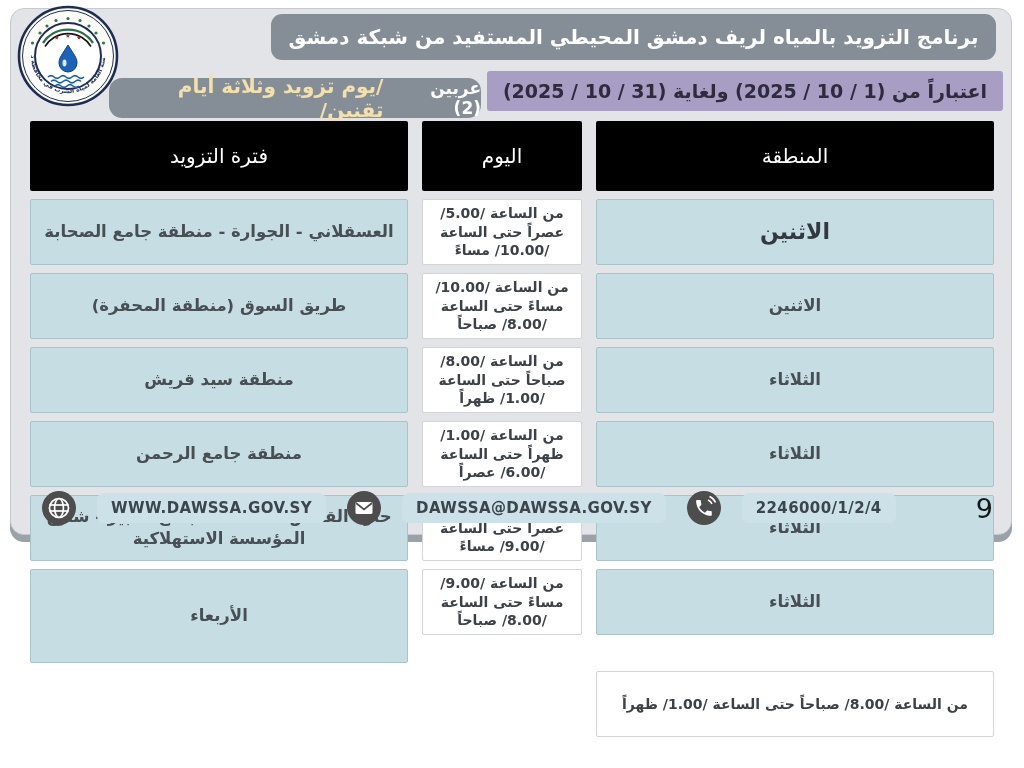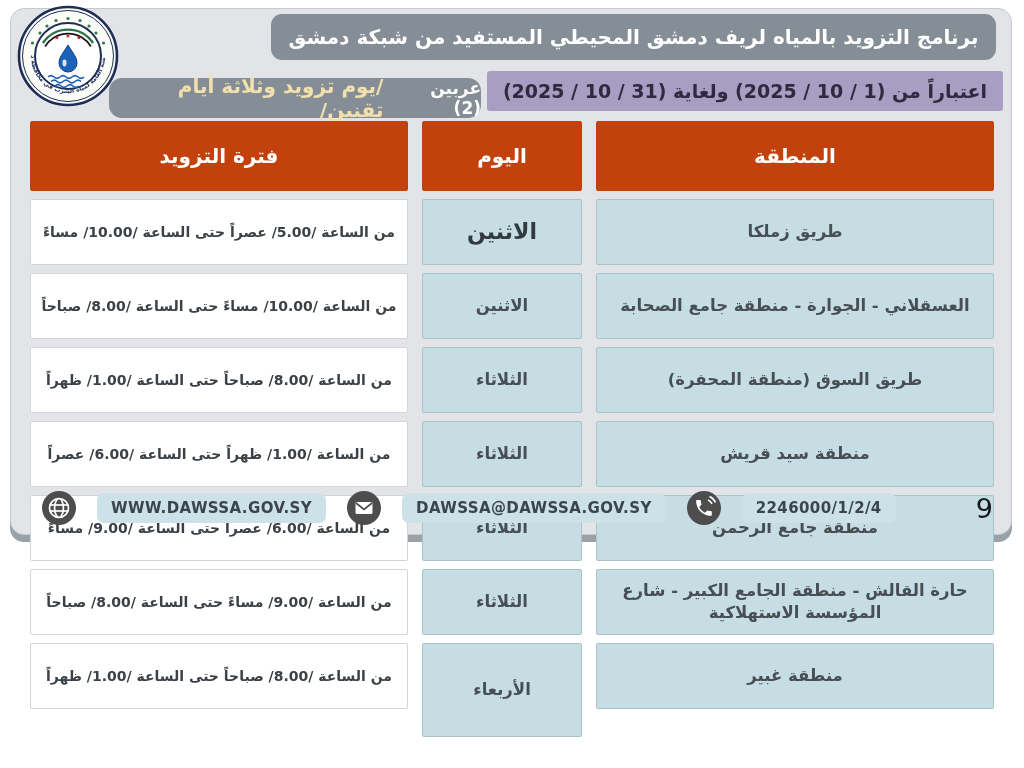--- a/index.html
+++ b/index.html
@@ -33,23 +33,23 @@
   .badge .town { color:#ffffff; font-weight:bold; font-size:17px; }
   .badge .note { color:#f3e0ac; font-weight:bold; font-size:20px; }
 
   
   .grid {
     position:absolute; top:112px; right:17px; width:964px;
     display:grid; grid-template-columns:398px 160px 378px;
     column-gap:14px; row-gap:8px; direction:rtl;
   }
   .th {
-    height:70px; background:#c2410c; border-radius:2px;
+    height:70px; background:#000000; border-radius:2px;
     display:flex; align-items:center; justify-content:center;
-    color:#ffffff; font-weight:bold; font-size:20px;
+    color:#ffffff; font-weight:normal; font-size:20px;
   }
   .cell {
     height:66px; display:flex; align-items:center; justify-content:center;
     text-align:center; font-weight:bold; color:#474e54; border-radius:2px;
     padding:12px 10px; line-height:1.35;
   }
   .cell.area { background:#c6dee3; border:1px solid #a9c3c9; font-size:16.5px; }
   .cell.day  { background:#c6dee3; border:1px solid #a9c3c9; font-size:16.5px; }
   .cell.day.day-lg { font-size:22px; color:#333a3f; }
   .cell.day.day-tall { height:94px; align-self:start; z-index:1; }
@@ -132,39 +132,37 @@
 
     <div class="badge">
       <span class="town">عربين (2)</span>
       <span class="note">/يوم تزويد وثلاثة أيام تقنين/</span>
     </div>
 
     <div class="grid" id="schedule-grid">
       <div class="th">المنطقة</div>
       <div class="th">اليوم</div>
       <div class="th">فترة التزويد</div>
-    <div class="cell area">طريق زملكا</div>
         <div class="cell day day-lg">الاثنين</div>
         <div class="cell period">من الساعة /5.00/ عصراً حتى الساعة /10.00/ مساءً</div>
         <div class="cell area">العسقلاني - الجوارة - منطقة جامع الصحابة</div>
         <div class="cell day">الاثنين</div>
         <div class="cell period">من الساعة /10.00/ مساءً حتى الساعة /8.00/ صباحاً</div>
         <div class="cell area">طريق السوق (منطقة المحفرة)</div>
         <div class="cell day">الثلاثاء</div>
         <div class="cell period">من الساعة /8.00/ صباحاً حتى الساعة /1.00/ ظهراً</div>
         <div class="cell area">منطقة سيد قريش</div>
         <div class="cell day">الثلاثاء</div>
         <div class="cell period">من الساعة /1.00/ ظهراً حتى الساعة /6.00/ عصراً</div>
         <div class="cell area">منطقة جامع الرحمن</div>
         <div class="cell day">الثلاثاء</div>
         <div class="cell period">من الساعة /6.00/ عصراً حتى الساعة /9.00/ مساءً</div>
         <div class="cell area">حارة القالش - منطقة الجامع الكبير - شارع المؤسسة الاستهلاكية</div>
         <div class="cell day">الثلاثاء</div>
         <div class="cell period">من الساعة /9.00/ مساءً حتى الساعة /8.00/ صباحاً</div>
-        <div class="cell area">منطقة غبير</div>
         <div class="cell day day-tall">الأربعاء</div>
         <div class="cell period">من الساعة /8.00/ صباحاً حتى الساعة /1.00/ ظهراً</div>
       </div>
 
     <div class="footer">
       <svg class="icon-circle" viewBox="0 0 36 36">
         <circle cx="18" cy="18" r="17" fill="#4d4d4d"></circle>
         <g stroke="#ffffff" stroke-width="1.7" fill="none">
           <circle cx="18" cy="18" r="9.5"></circle>
           <ellipse cx="18" cy="18" rx="4.4" ry="9.5"></ellipse>

